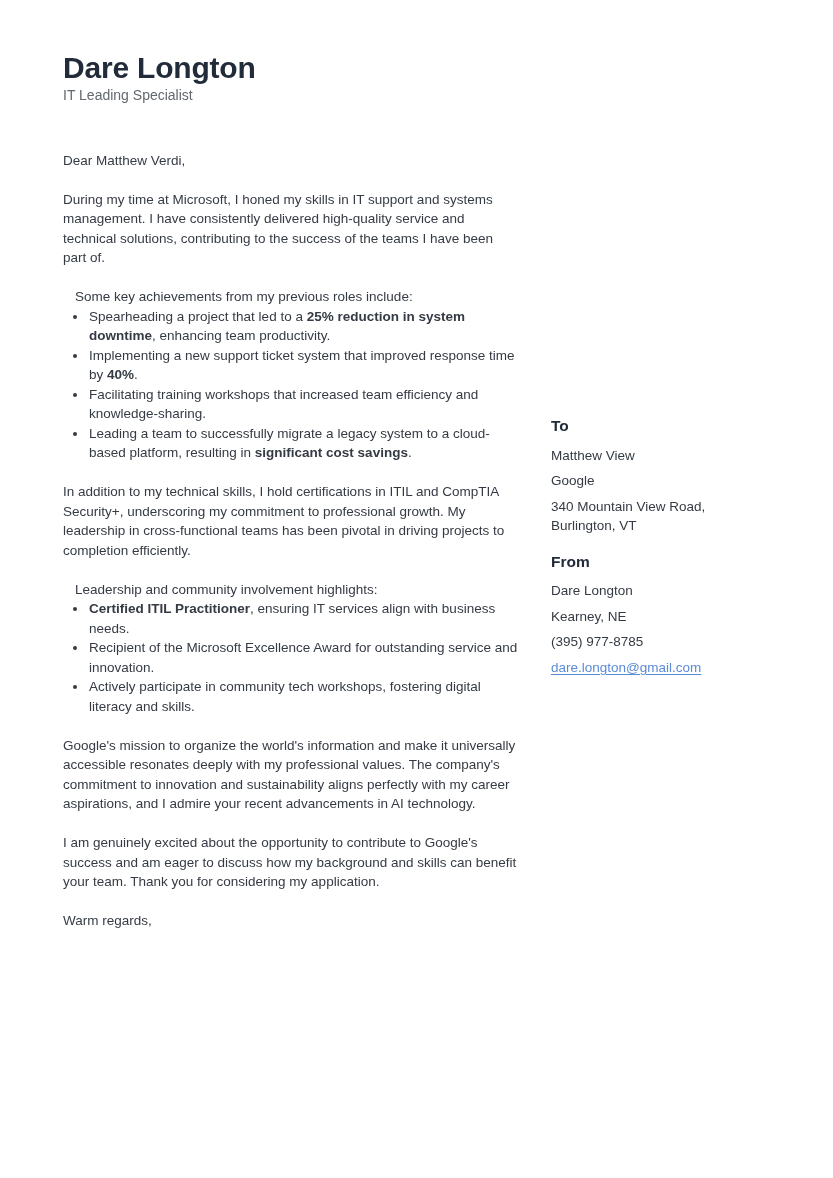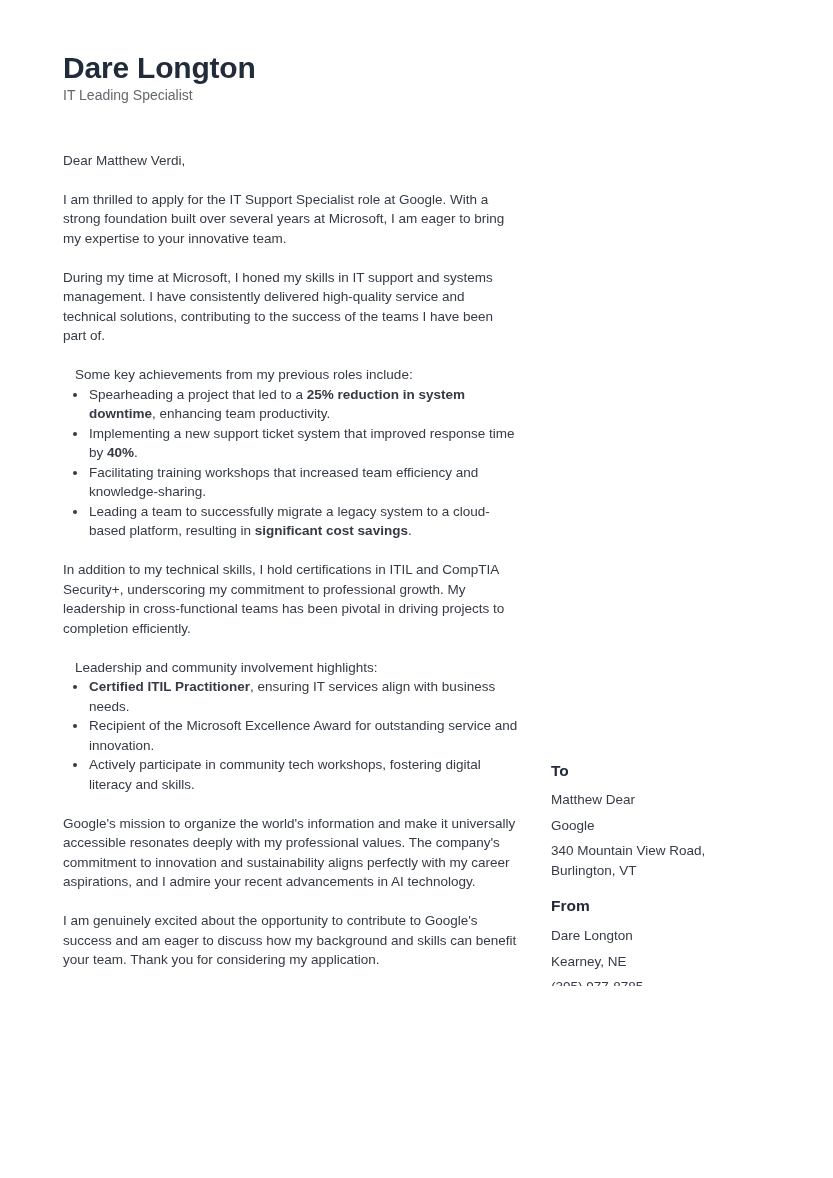--- a/index.html
+++ b/index.html
@@ -31,21 +31,21 @@
     letter-spacing:-0.2px;
   }
   .role{
     font-size:14px;
     line-height:1.3;
     color:var(--muted);
     margin-top:2px;
   }
   .columns{
     display:flex;
-    align-items:flex-end;
+    align-items:center;
     margin-top:46px;
   }
   .body-col{
     width:456px;
     flex:0 0 456px;
     font-size:13.5px;
     line-height:19.5px;
   }
   .body-col p{margin:0 0 19.5px 0;}
   .body-col p.tight{margin-bottom:0;margin-left:12px;}
@@ -84,21 +84,20 @@
 
   <header>
     <h1 class="name">Dare Longton</h1>
     <div class="role">IT Leading Specialist</div>
   </header>
 
   <div class="columns">
 
     <main class="body-col" id="letter-body">
         <p><span>Dear Matthew Verdi,</span></p>
-        <p><span>I am thrilled to apply for the IT Support Specialist role at Google. With a strong foundation built over several years at Microsoft, I am eager to bring my expertise to your innovative team.</span></p>
         <p><span>During my time at Microsoft, I honed my skills in IT support and systems management. I have consistently delivered high-quality service and technical solutions, contributing to the success of the teams I have been part of.</span></p>
         <p class="tight"><span>Some key achievements from my previous roles include:</span></p>
         <ul>
           <li><span>Spearheading a project that led to a </span><b>25% reduction in system downtime</b><span>, enhancing team productivity.</span></li>
           <li><span>Implementing a new support ticket system that improved response time by </span><b>40%</b><span>.</span></li>
           <li><span>Facilitating training workshops that increased team efficiency and knowledge-sharing.</span></li>
           <li><span>Leading a team to successfully migrate a legacy system to a cloud-based platform, resulting in </span><b>significant cost savings</b><span>.</span></li>
         </ul>
         <p><span>In addition to my technical skills, I hold certifications in ITIL and CompTIA Security+, underscoring my commitment to professional growth. My leadership in cross-functional teams has been pivotal in driving projects to completion efficiently.</span></p>
         <p class="tight"><span>Leadership and community involvement highlights:</span></p>
@@ -109,21 +108,21 @@
         </ul>
         <p><span>Google's mission to organize the world's information and make it universally accessible resonates deeply with my professional values. The company's commitment to innovation and sustainability aligns perfectly with my career aspirations, and I admire your recent advancements in AI technology.</span></p>
         <p><span>I am genuinely excited about the opportunity to contribute to Google's success and am eager to discuss how my background and skills can benefit your team. Thank you for considering my application.</span></p>
         <p><span>Warm regards,</span></p>
       </main>
 
     <aside class="side-col">
 
       <section class="side-section">
         <h2>To</h2>
-        <div class="entry">Matthew Dear</div>
+        <div class="entry">Matthew View</div>
         <div class="entry">Google</div>
         <div class="entry">340 Mountain View Road, Burlington, VT</div>
       </section>
 
       <section class="side-section">
         <h2>From</h2>
         <div class="entry">Dare Longton</div>
         <div class="entry">Kearney, NE</div>
         <div class="entry">(395) 977-8785</div>
         <div class="entry">

